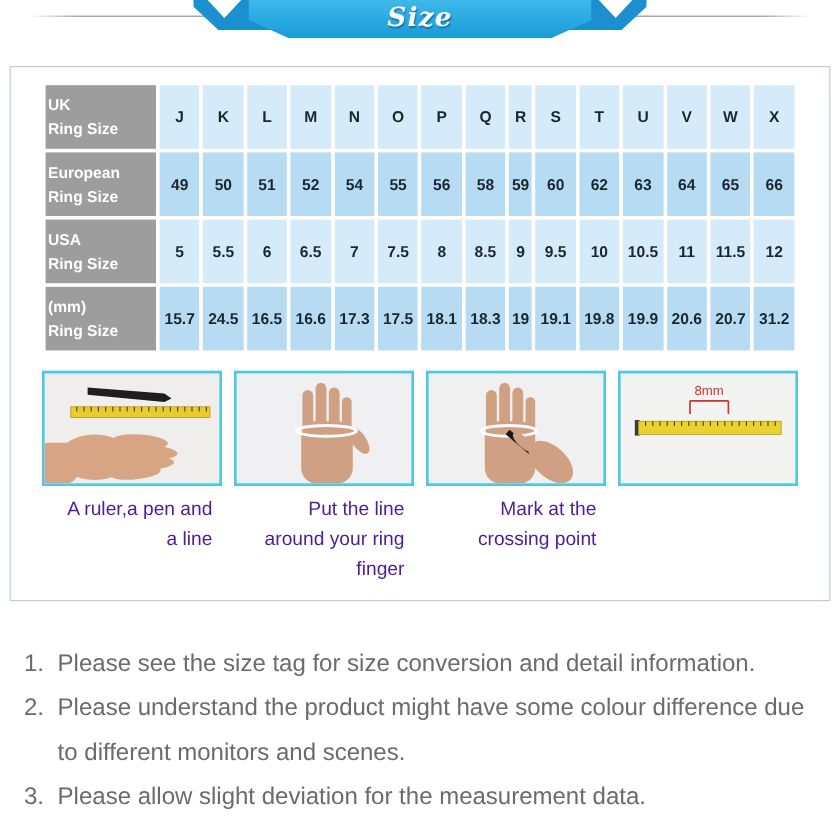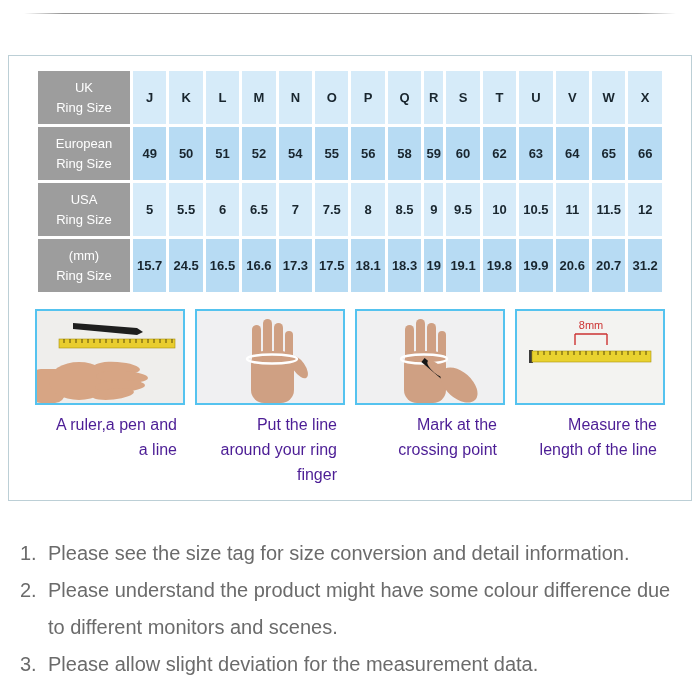--- a/index.html
+++ b/index.html
@@ -30,22 +30,22 @@
           font-style:italic; font-weight:bold; font-size:22px; letter-spacing:1px;
           text-shadow:1px 1px 1px rgba(0,60,100,.45); padding-bottom:2px; }
 
   
   .panel { margin:21px 8px 0; border:1px solid #bccfd6; background:#fff;
            padding:12px 26px 13px; }
 
   
   table.size { width:100%; border-collapse:separate; border-spacing:3px; }
   table.size th { background:var(--label-gray); color:#fff; width:92px;
-           font-size:13px; font-weight:normal; line-height:1.5; padding:7px 2px;
-           white-space:pre-line; text-align:center; }
+           font-size:13px; font-weight:bold; line-height:1.5; padding:7px 2px;
+           white-space:pre-line; text-align:left; }
   table.size td { text-align:center; font-size:13px; font-weight:bold;
            color:#19262f; padding:0; }
   tr.light  td { background:var(--row-light); }
   tr.medium td { background:var(--row-medium); }
 
   
   .cards { display:flex; justify-content:space-between; margin-top:14px; }
   .card { width:150px; }
   .photo { border:2px solid var(--photo-border); height:96px; overflow:hidden;
            background:#5eead4; }
@@ -58,20 +58,27 @@
   .notice-title { line-height:1.6; margin-bottom:4px; }
   .notice-item { display:flex; line-height:1.85; }
   .notice-num { flex:none; width:28px; }
   .notice-text { flex:1; }
 </style>
 </head>
 <body>
 
 <div class="banner">
   <div class="banner-line"></div>
+  <div class="ribbon">
+    <div class="wing left"></div>
+    <div class="wing right"></div>
+    <div class="band">
+      <span class="banner-title">Size</span>
+    </div>
+  </div>
 </div>
 
 <div class="panel">
 
   <table class="size">
     <tbody>
         <tr class="light">
           <th>UK
 Ring Size</th>
           <td>J</td>
@@ -216,21 +223,20 @@
       <div class="photo">
         <svg viewBox="0 0 146 92">
           <rect width="146" height="92" fill="#f3f3f1"></rect>
           <text x="74" y="18" text-anchor="middle" font-size="11" font-family="Liberation Sans, sans-serif" fill="#cc3333">8mm</text>
           <path d="M58 23 v11 M58 23 h32 M90 23 v11" fill="none" stroke="#cc3333" stroke-width="1.4"></path>
           <rect x="12" y="39" width="4" height="13" fill="#3b3b3b"></rect>
           <rect x="15" y="40" width="119" height="11" fill="#e9d22f" stroke="#ac9410" stroke-width="0.6"></rect>
           <path d="M21 40v4M27 40v4M33 40v4M39 40v4M45 40v4M51 40v4M57 40v4M63 40v4M69 40v4M75 40v4M81 40v4M87 40v4M93 40v4M99 40v4M105 40v4M111 40v4M117 40v4M123 40v4M129 40v4" stroke="#5a4a08" stroke-width="1"></path>
         </svg>
       </div>
-      <figcaption class="caption">Measure the length of the line</figcaption>
     </figure>
 
   </div>
 </div>
 
 <div class="notice">
   <div class="notice-item">
     <span class="notice-num">1.</span>
     <span class="notice-text">Please see the size tag for size conversion and detail information.</span>
   </div>

